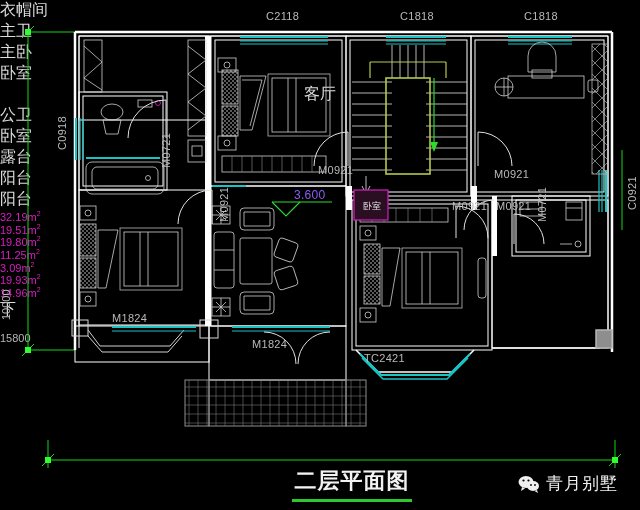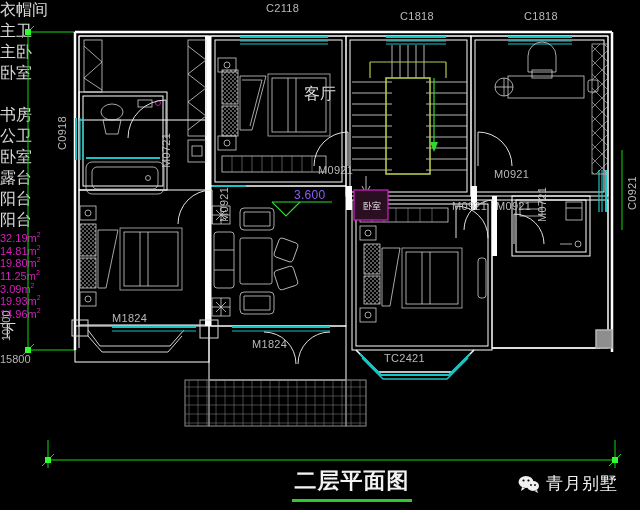--- a/index.html
+++ b/index.html
@@ -414,52 +414,51 @@
       <line x1="272" y1="202" x2="332" y2="202" stroke="#2ddb2d" stroke-width="1.2"></line>
       <path d="M272,202 L286,216 L300,202" stroke="#2ddb2d" stroke-width="1.2" fill="none"></path>
     </g>
 
     <g>
       <rect x="354" y="190" width="34" height="30" fill="#2a0f22" stroke="#d81ec0" stroke-width="1.2"></rect>
       <text x="363" y="209" fill="#e8e8e8" font-size="9" font-family="DejaVu Sans">卧室</text>
     </g>
   </svg>
 
-  <div class="lbl gray" style="left:266px; top:2px;">C2118</div>
+  <div class="lbl gray" style="left:266px; top:10px;">C2118</div>
   <div class="lbl gray" style="left:400px; top:10px;">C1818</div>
   <div class="lbl gray" style="left:524px; top:10px;">C1818</div>
 
   <div class="lbl gray rot90" style="left:56px; top:150px;">C0918</div>
   <div class="lbl gray rot90" style="left:626px; top:210px;">C0921</div>
-  <div class="lbl gray" style="left:384px; top:352px;text-align:center;">TC2421</div>
+  <div class="lbl gray" style="left:364px; top:352px;text-align:center;">TC2421</div>
 
   <div class="lbl gray rot90" style="left:160px; top:168px;">M0721</div>
   <div class="lbl gray rot90" style="left:218px; top:222px;">M0921</div>
   <div class="lbl gray" style="left:318px; top:164px;">M0921</div>
   <div class="lbl gray" style="left:494px; top:168px;">M0921</div>
   <div class="lbl gray" style="left:452px; top:200px;">M0921</div>
   <div class="lbl gray" style="left:496px; top:200px;">M0921</div>
   <div class="lbl gray rot90" style="left:536px; top:222px;">M0721</div>
   <div class="lbl gray" style="left:112px; top:312px;">M1824</div>
   <div class="lbl gray" style="left:252px; top:338px;">M1824</div>
 
   <div class="room" style="left:128px; top:50px;">衣帽间</div>
   <div class="room" style="left:98px; top:124px;">主卫</div>
   <div class="room" style="left:178px; top:258px;">主卧</div>
   <div class="room" style="left:316px; top:76px;">卧室</div>
   <div class="room" style="left:288px; top:246px;text-align:center;">客厅</div>
-  <div class="room" style="left:542px; top:70px;">书房</div>
   <div class="room" style="left:546px; top:192px;">公卫</div>
   <div class="room" style="left:436px; top:288px;">卧室</div>
   <div class="room" style="left:524px; top:262px;">露台</div>
   <div class="room" style="left:158px; top:346px;">阳台</div>
   <div class="room" style="left:244px; top:370px;">阳台</div>
 
   <div class="area" style="left:106px; top:196px;"><span>32.19m</span><span class="sup">2</span></div>
-  <div class="area" style="left:258px; top:86px;"><span>14.81m</span><span class="sup">2</span></div>
+  <div class="area" style="left:258px; top:86px;"><span>19.51m</span><span class="sup">2</span></div>
   <div class="area" style="left:240px; top:228px;"><span>19.80m</span><span class="sup">2</span></div>
   <div class="area" style="left:528px; top:96px;"><span>11.25m</span><span class="sup">2</span></div>
   <div class="area" style="left:544px; top:172px;"><span>3.09m</span><span class="sup">2</span></div>
   <div class="area" style="left:412px; top:290px;"><span>19.93m</span><span class="sup">2</span></div>
   <div class="area" style="left:516px; top:264px;"><span>14.96m</span><span class="sup">2</span></div>
 
   <div class="lbl white" style="left:294px; top:188px; font-size:12px;">3.600</div>
   <div class="room" style="left:360px; top:164px;">下</div>
 
   <div class="dimtxt rot90" style="left:20px; top:208px;">10000</div>

